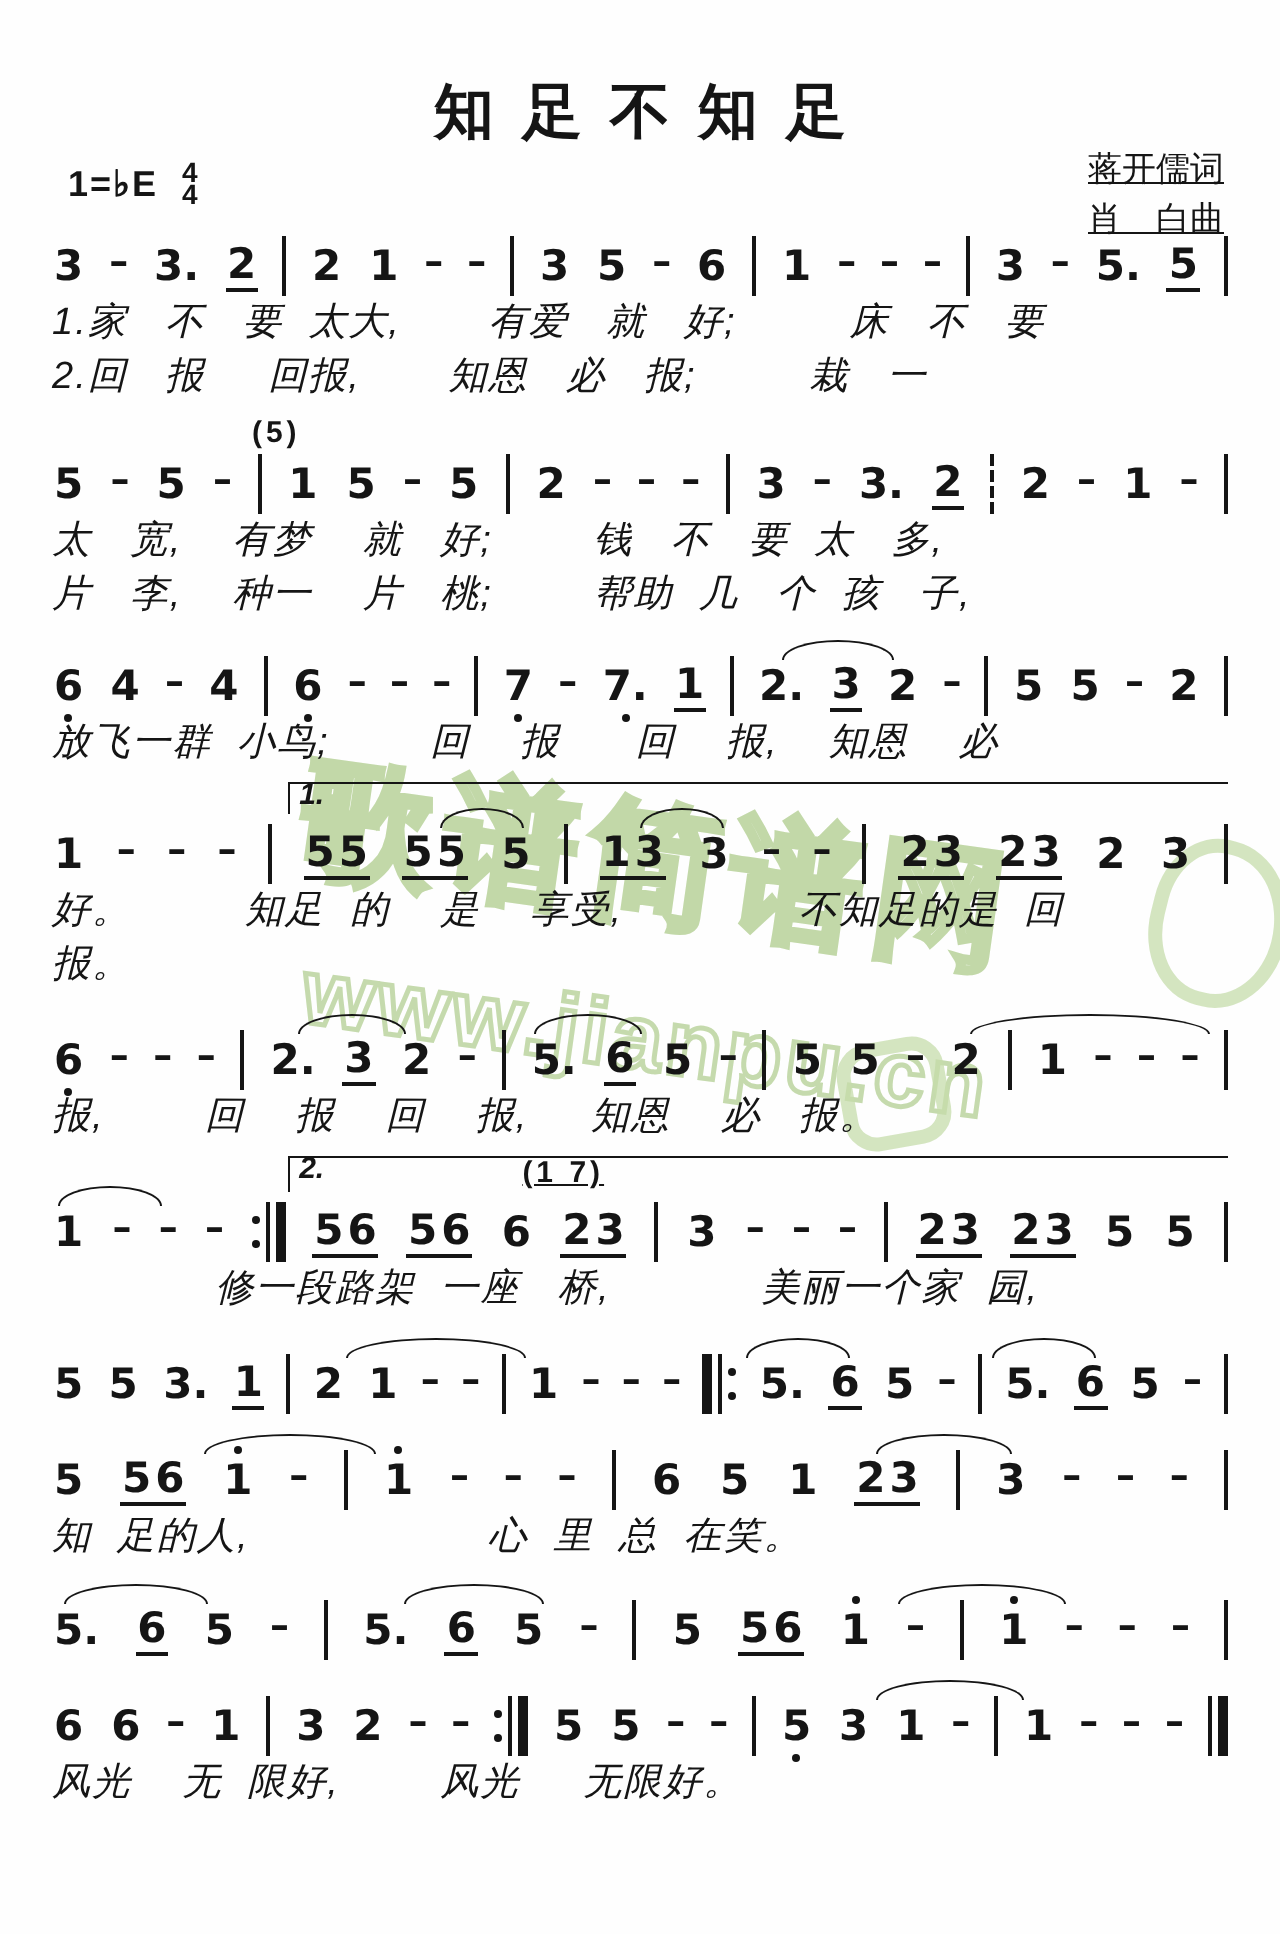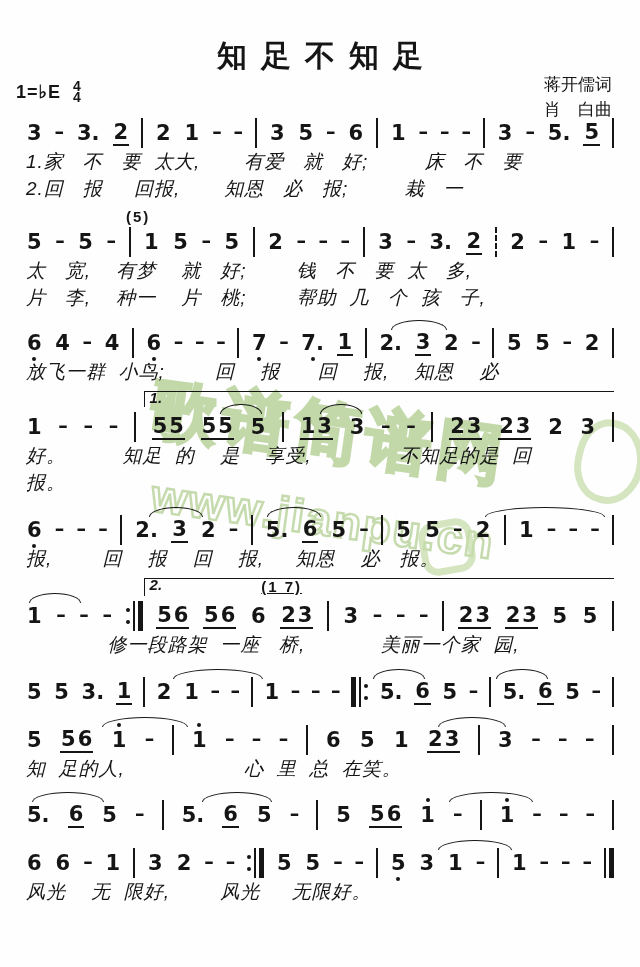--- a/index.html
+++ b/index.html
@@ -21,22 +21,22 @@
     font-size:46px; font-weight:bold; letter-spacing:2px;
     color:rgba(255,255,255,.25);
     -webkit-text-stroke:2.5px #b8d29a; opacity:.8; white-space:nowrap;
   }
   .wm-blob{position:absolute; border:7px solid #c6dcab; border-radius:45% 55% 50% 50%; opacity:.75;}
   .wm-blob.b1{left:575px; top:420px; width:55px; height:70px; transform:rotate(14deg);}
   .wm-blob.b2{left:420px; top:520px; width:40px; height:40px; transform:rotate(-10deg); border-radius:30%;}
   
   .header{position:relative; z-index:1; padding-top:36px;}
   .title{text-align:center; font-size:30px; font-weight:bold; letter-spacing:14px; text-indent:14px;}
-  .credits{position:absolute; right:28px; top:72px; font-size:17px; line-height:25px; text-align:center;}
-  .keysig{display:flex; align-items:center; gap:12px; margin:4px 0 6px 16px; font-weight:bold;}
+  .credits{position:absolute; right:28px; top:72px; font-size:17px; line-height:25px; text-align:center;text-decoration:underline;}
+  .keysig{display:flex; align-items:center; gap:12px; margin:4px 0 6px 34px; font-weight:bold;}
   .tonic{font-size:18px; letter-spacing:1px;}
   .meter{display:inline-flex; flex-direction:column; font-size:14px; line-height:11px; text-align:center;}
   
   .score{position:relative; z-index:1; padding:4px 26px 0 26px;}
   .sys{position:relative; margin-bottom:7px;}
   .notes{display:flex; justify-content:space-between; align-items:center; height:28px; position:relative;}
   .grp{display:inline-flex; align-items:flex-end;}
   .grp.ul{border-bottom:2px solid #151515;}
   .nt{position:relative; display:inline-block; font-weight:bold; font-size:21px; line-height:23px; padding:0 1px; font-family:"DejaVu Sans", sans-serif;}
   .nt.low::after{content:''; position:absolute; left:50%; transform:translateX(-50%); bottom:-6px; width:4px; height:4px; border-radius:50%; background:#151515;}

